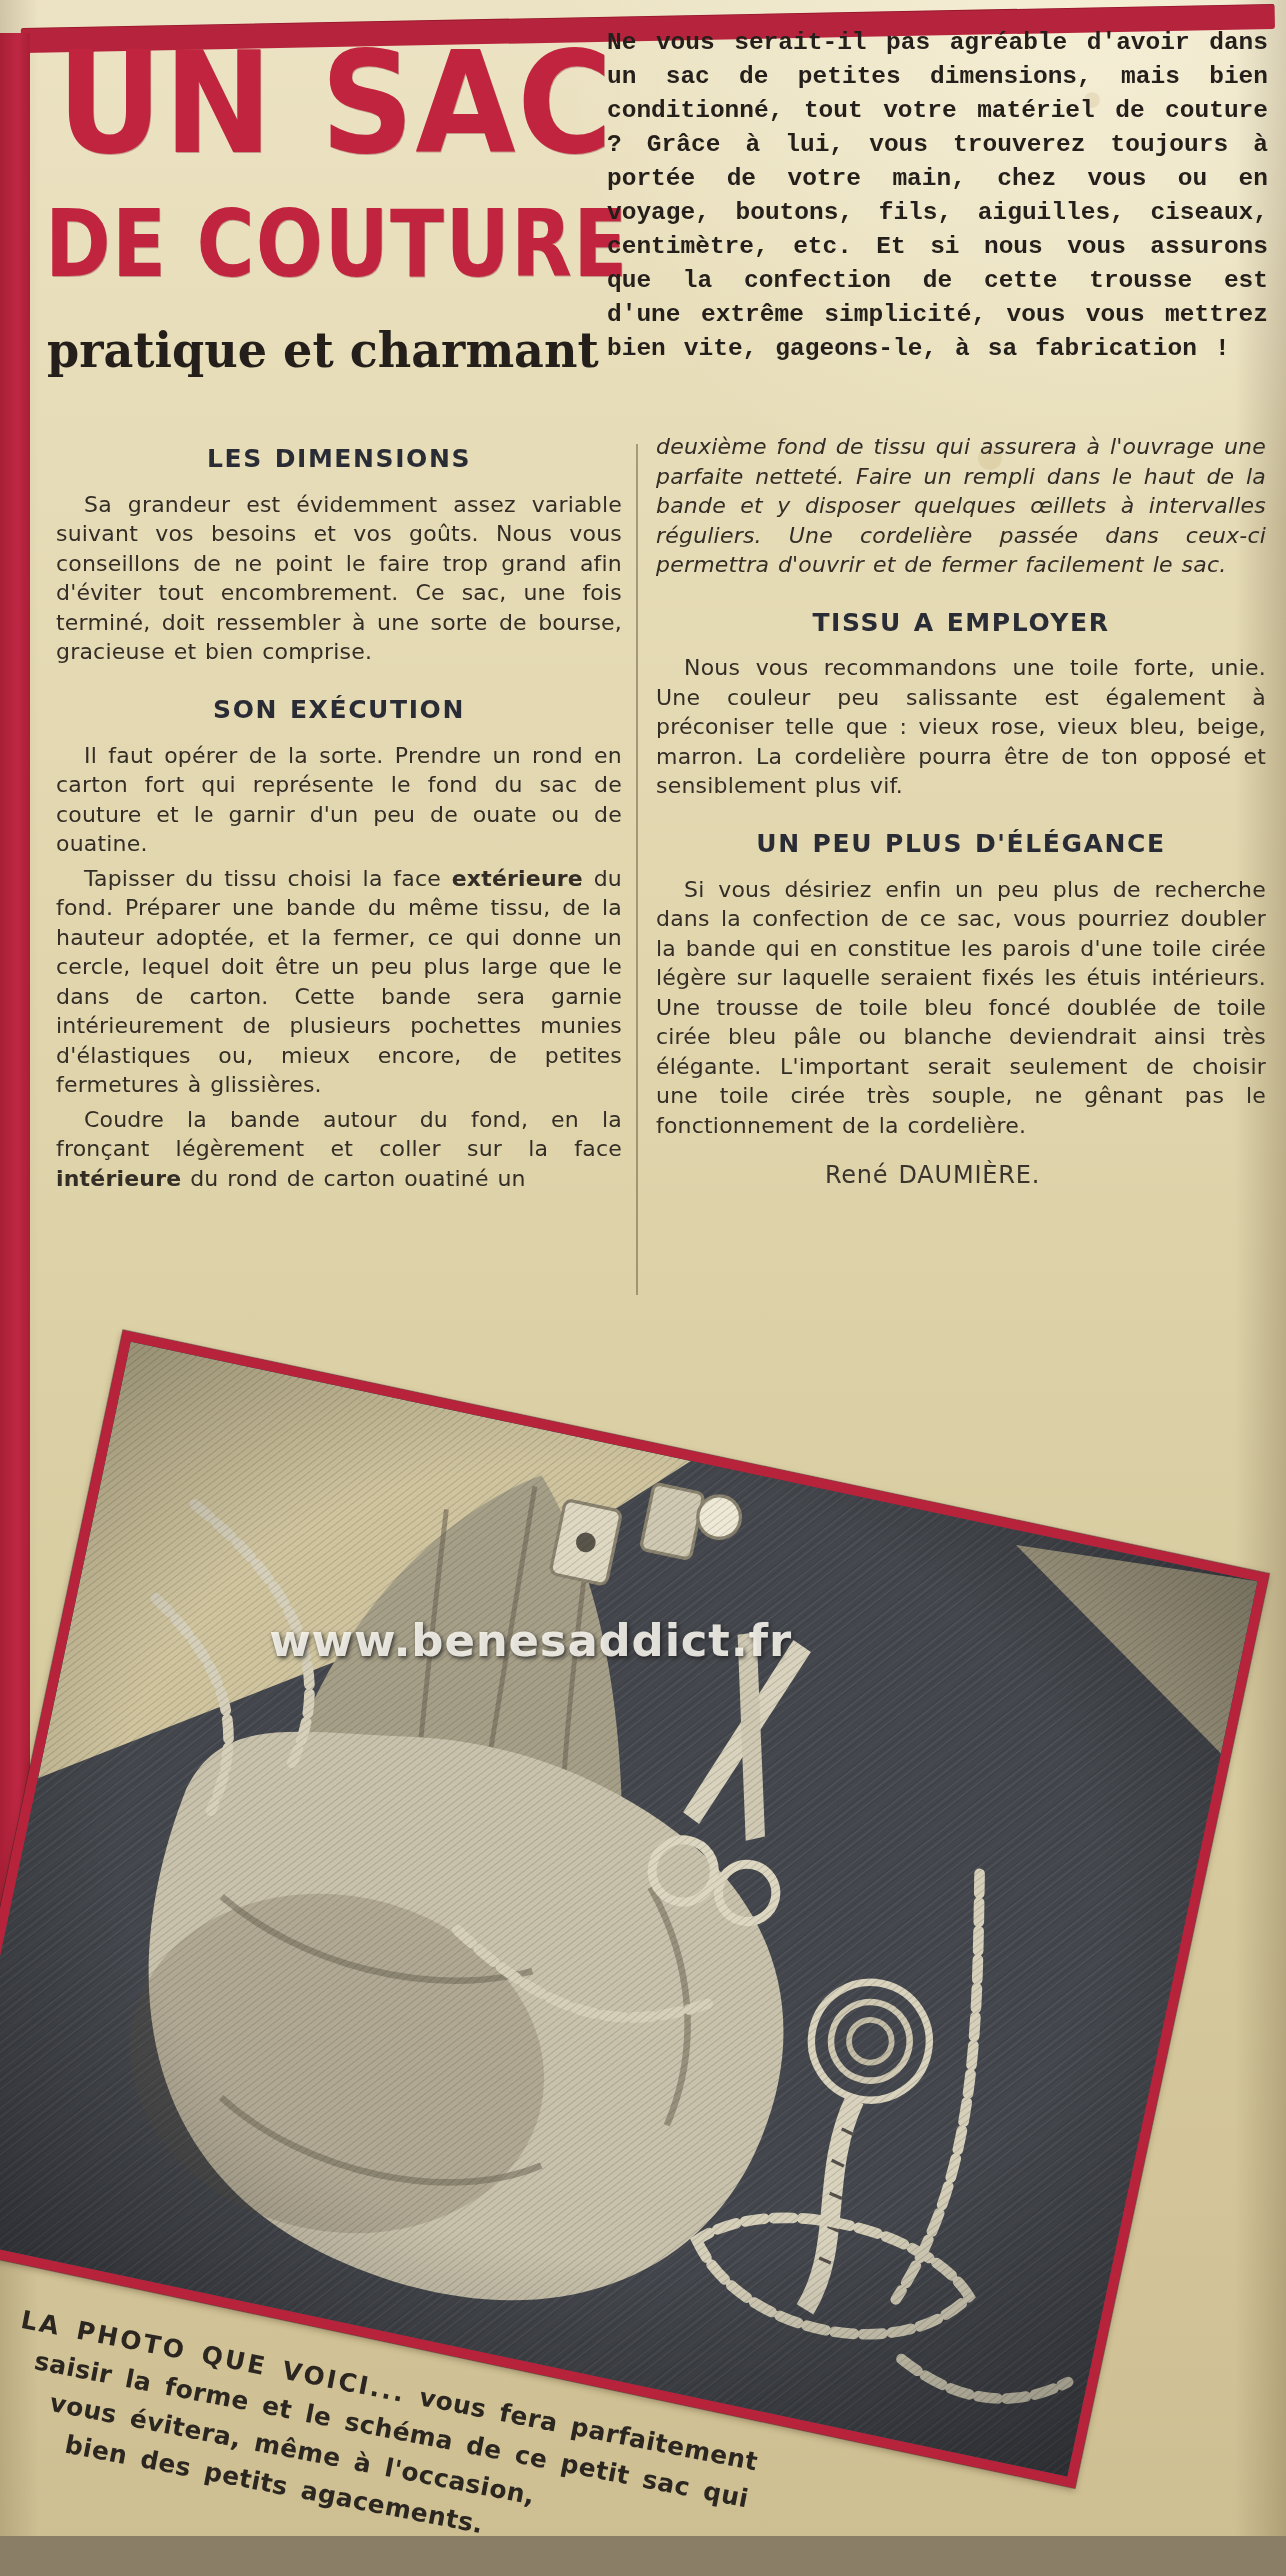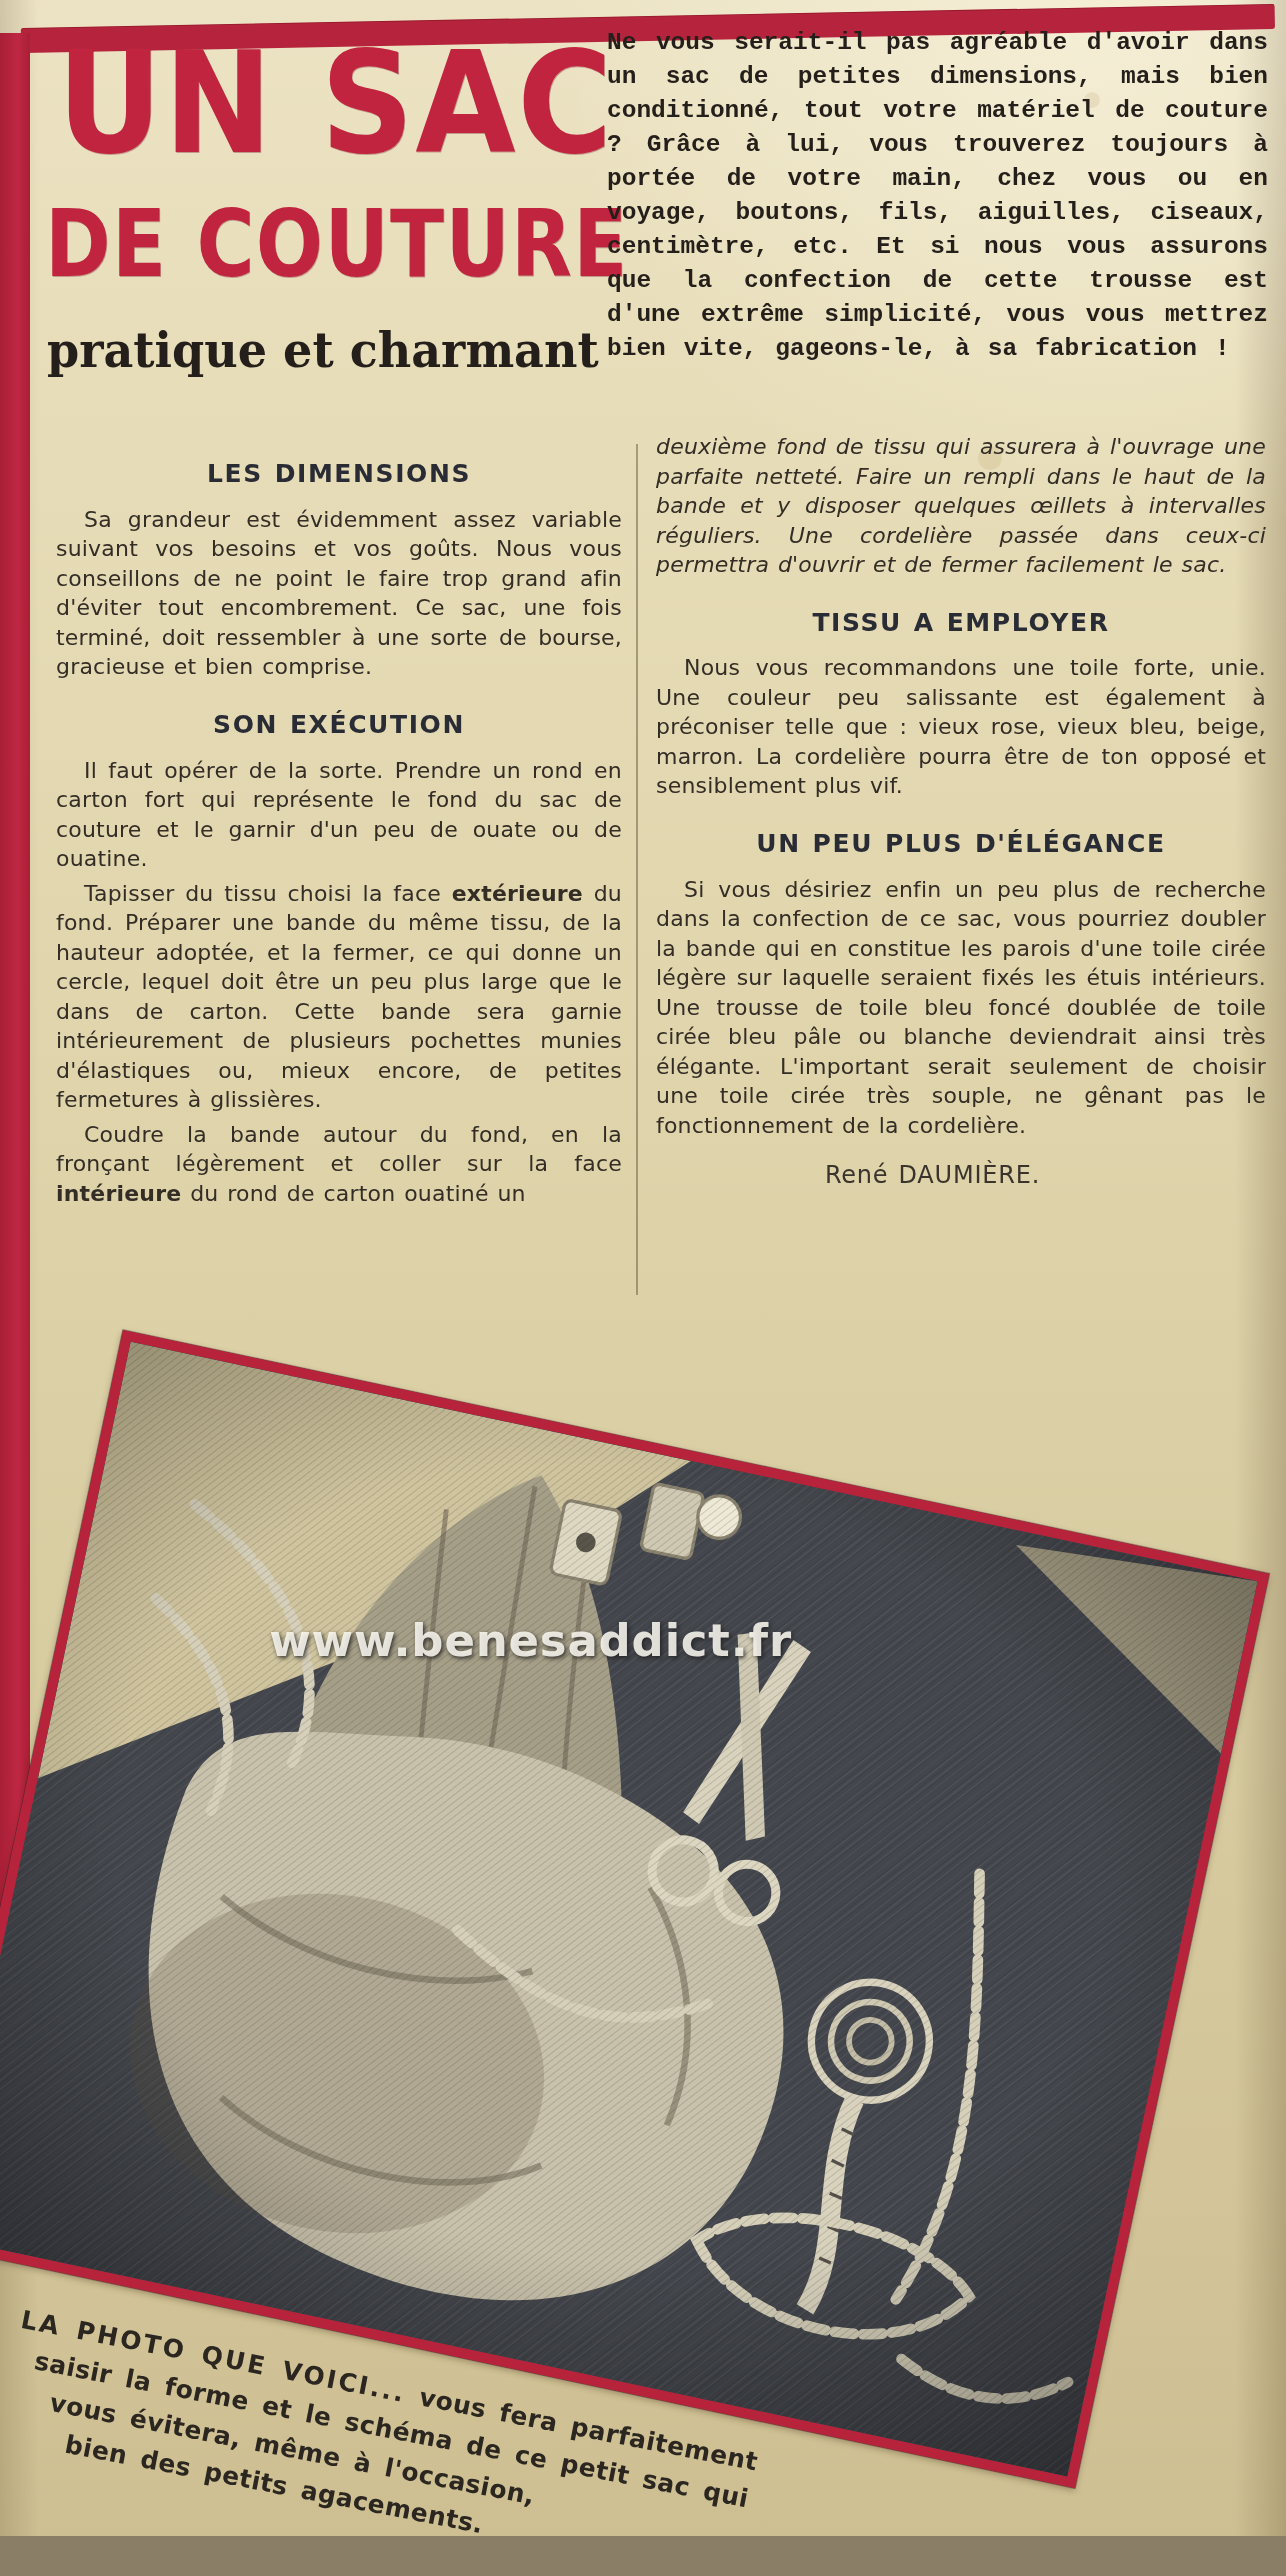--- a/index.html
+++ b/index.html
@@ -23,21 +23,21 @@
   .t3{position:absolute;left:47px;top:321px;font-family:"DejaVu Serif","Liberation Serif",serif;font-weight:bold;font-size:49px;color:#241f1a;transform:scaleX(.94);transform-origin:0 0;}
   
   .intro{position:absolute;left:607px;top:26px;width:661px;font-family:Liberation Mono, monospace;font-weight:bold;font-size:24.5px;line-height:34px;text-align:justify;word-spacing:3.3px;color:#241f1a;}
   
   .col{position:absolute;font-size:22px;line-height:29.5px;text-align:justify;letter-spacing:0.2px;word-spacing:1.6px;color:#332d26;}
   .col-left{left:56px;top:438px;width:566px;}
   .col-right{left:656px;top:432px;width:610px;}
   .col p{margin:0 0 4.9px 0;text-indent:28px;}
   .col p.noindent{text-indent:0;font-style:italic;}
   .col h3{margin:28px 0 16.4px 0;text-align:center;font-size:25px;letter-spacing:1.6px;color:#2a2c35;text-indent:0;}
-  .col h3.first{margin-top:21px;}
+  .col h3.first{margin-top:6px;}
   .sig{margin-top:21px;text-align:center;padding-right:57px;font-size:24px;letter-spacing:0.8px;color:#3a342c;}
   .col-divider{position:absolute;left:636px;top:444px;width:1.6px;height:851px;background:rgba(100,88,60,.5);}
   
   .photo-frame{
     position:absolute;left:123px;top:1330px;width:1152px;height:915px;
     transform:rotate(12deg);transform-origin:0 0;
     border:10.6px solid #b6233b;background:#43464c;
     box-shadow:0 2.5px 6.5px rgba(60,40,20,.35), 0 0 0 0.8px rgba(70,10,25,.4);
   }
   .photo-frame svg{position:absolute;left:0;top:0;width:100%;height:100%;}

